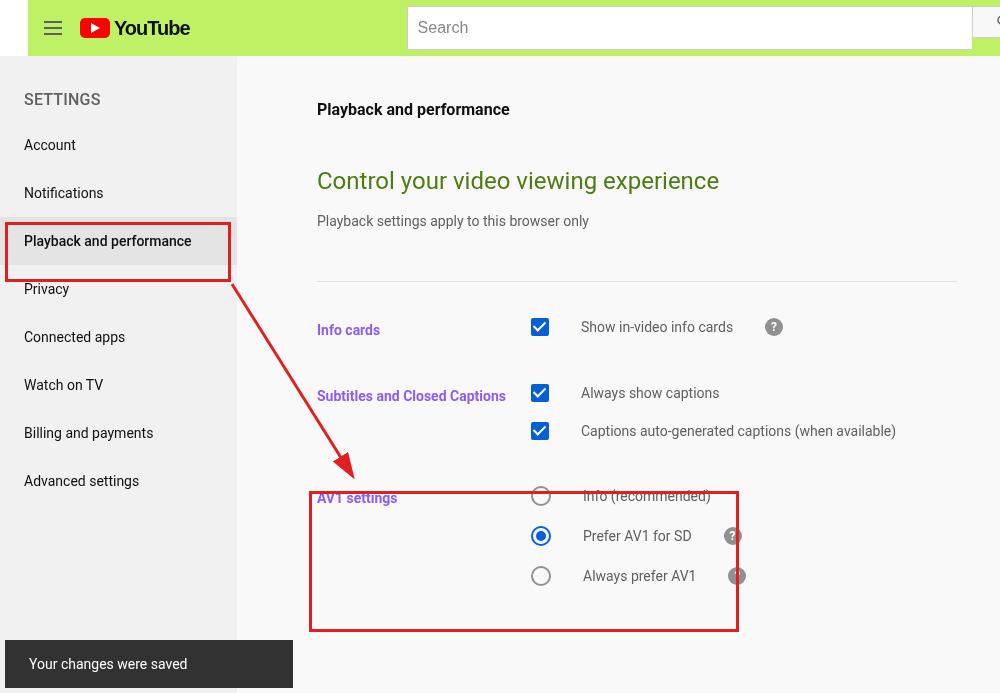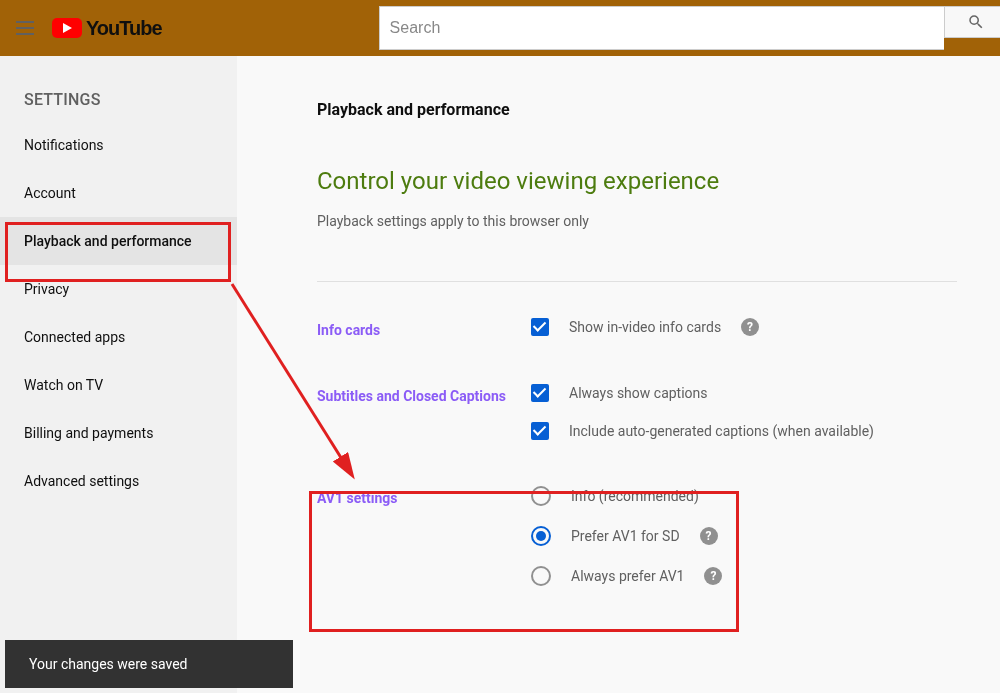--- a/index.html
+++ b/index.html
@@ -13,21 +13,22 @@
     background: #fff;
     position: relative;
   }
 
   
   .header {
     height: 56px;
     display: flex;
     align-items: center;
     padding: 0 16px;
-    background: #a16207;
+    background: #bef264;
+    margin-left: 28px;
   }
   .hamburger {
     width: 24px; height: 24px;
     display: flex; flex-direction: column; justify-content: center;
     gap: 4px;
     margin-right: 18px;
     cursor: pointer;
   }
   .hamburger span {
     display: block; height: 2px; width: 18px; background: #606060;
@@ -114,21 +115,21 @@
   .section {
     display: flex; align-items: flex-start;
     margin-bottom: 46px; width: 640px;
   }
   .section-label {
     width: 214px; font-size: 14px; font-weight: 700; color: #8b5cf6;
     padding-top: 4px;
   }
   .section-controls { flex: 1; }
   .control-row {
-    display: flex; align-items: center; gap: 20px;
+    display: flex; align-items: center; gap: 32px;
     margin-bottom: 20px;
   }
   .control-row:last-child { margin-bottom: 0; }
 
   
   .cbx {
     width: 18px; height: 18px; border-radius: 2px;
     background: #065fd4; position: relative; flex-shrink: 0;
     cursor: pointer;
   }
@@ -207,22 +208,22 @@
       <svg viewBox="0 0 24 24">
           <path d="M15.5 14h-.79l-.28-.27A6.471 6.471 0 0016 9.5 6.5 6.5 0 109.5 16c1.61 0 3.09-.59 4.23-1.57l.27.28v.79l5 4.99L20.49 19l-4.99-5zm-6 0C7.01 14 5 11.99 5 9.5S7.01 5 9.5 5 14 7.01 14 9.5 11.99 14 9.5 14z"></path>
         </svg>
     </button>
   </div>
 </div>
 
 <div class="layout">
   <div class="sidebar">
     <div class="settings-header">SETTINGS</div>
+    <div class="side-item">Account</div>
     <div class="side-item">Notifications</div>
-    <div class="side-item">Account</div>
     <div class="side-item active">Playback and performance</div>
     <div class="side-item">Privacy</div>
     <div class="side-item">Connected apps</div>
     <div class="side-item">Watch on TV</div>
     <div class="side-item">Billing and payments</div>
     <div class="side-item">Advanced settings</div>
   </div>
 
   <div class="main">
     <div class="page-subtitle">Playback and performance</div>
@@ -244,21 +245,21 @@
 
     <div class="section">
       <div class="section-label">Subtitles and Closed Captions</div>
       <div class="section-controls">
         <div class="control-row">
           <div class="cbx"></div>
           <span class="ctrl-label">Always show captions</span>
         </div>
         <div class="control-row">
           <div class="cbx"></div>
-          <span class="ctrl-label">Include auto-generated captions (when available)</span>
+          <span class="ctrl-label">Captions auto-generated captions (when available)</span>
         </div>
       </div>
     </div>
 
     <div class="section">
       <div class="section-label">AV1 settings</div>
       <div class="section-controls">
         <div class="control-row">
           <div class="radio"></div>
           <span class="ctrl-label">Info (recommended)</span>

